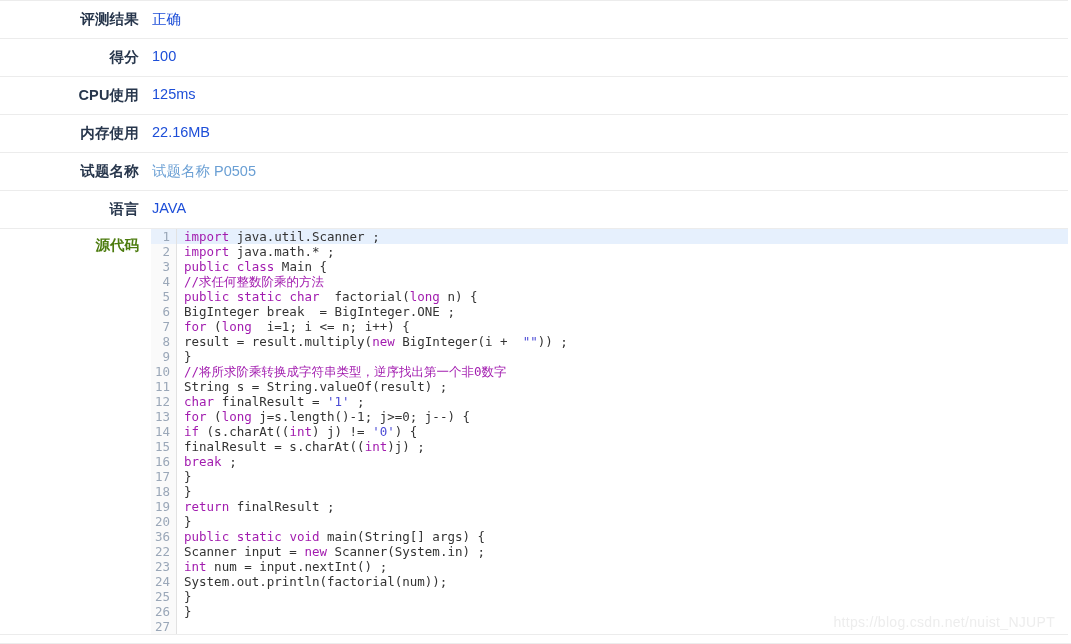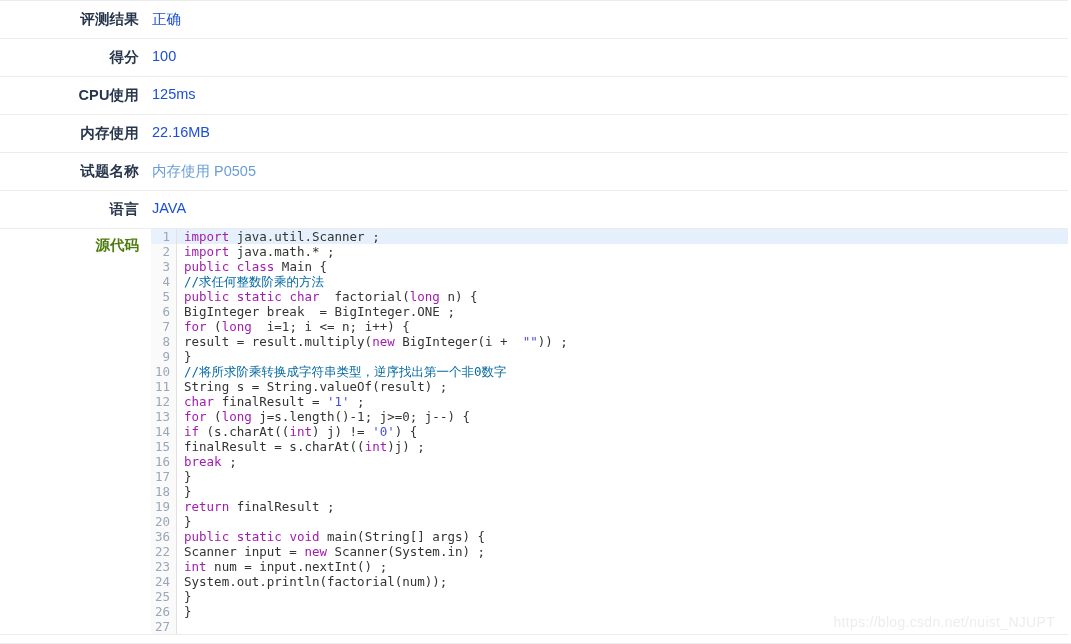--- a/index.html
+++ b/index.html
@@ -113,21 +113,21 @@
   .src {
     padding-left: 7px;
     color: #333333;
     white-space: pre;
     box-sizing: border-box;
     flex: 1 1 auto;
   }
 
   
   .k  { color: #a21caf; }   
-  .cm { color: #0369a1; }   
+  .cm { color: #a21caf; }   
   .st { color: #4b4bd6; }   
   .pl { color: #333333; }   
 
   
   .watermark {
     position: absolute;
     right: 16px;
     bottom: 14px;
     font-size: 14px;
     color: #ededed;
@@ -162,21 +162,21 @@
       <div class="info-row">
         <div class="cell-label">CPU使用</div>
         <div class="cell-value">125ms</div>
       </div>
       <div class="info-row">
         <div class="cell-label">内存使用</div>
         <div class="cell-value">22.16MB</div>
       </div>
       <div class="info-row">
         <div class="cell-label">试题名称</div>
-        <div class="cell-value link">内存使用 P0505</div>
+        <div class="cell-value link">试题名称 P0505</div>
       </div>
       <div class="info-row">
         <div class="cell-label">语言</div>
         <div class="cell-value">JAVA</div>
       </div>
     </div>
 
   <div class="code-row">
     <div class="cell-label">源代码</div>
     <div class="code-wrap">

